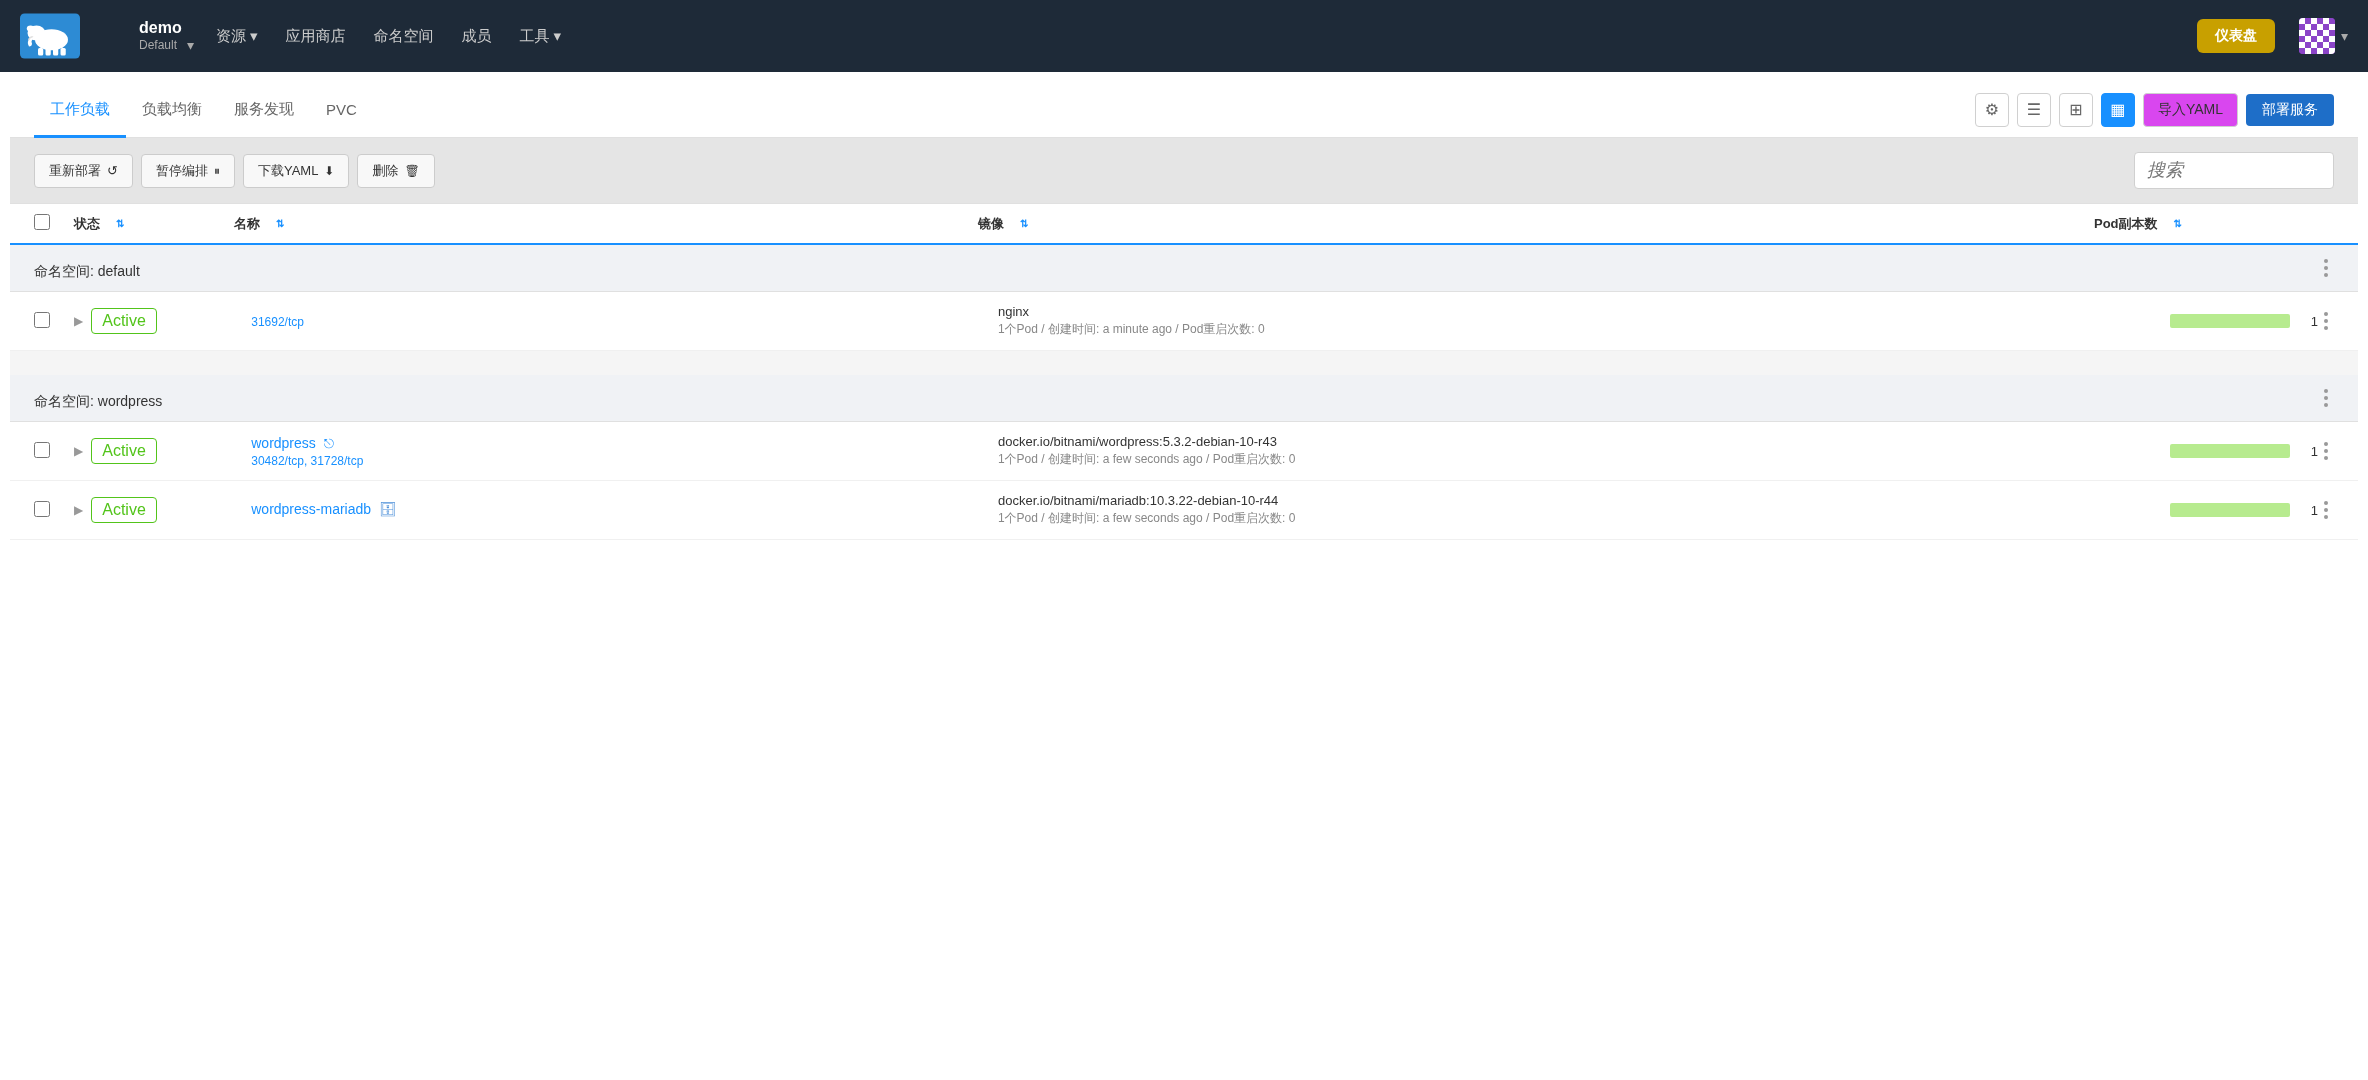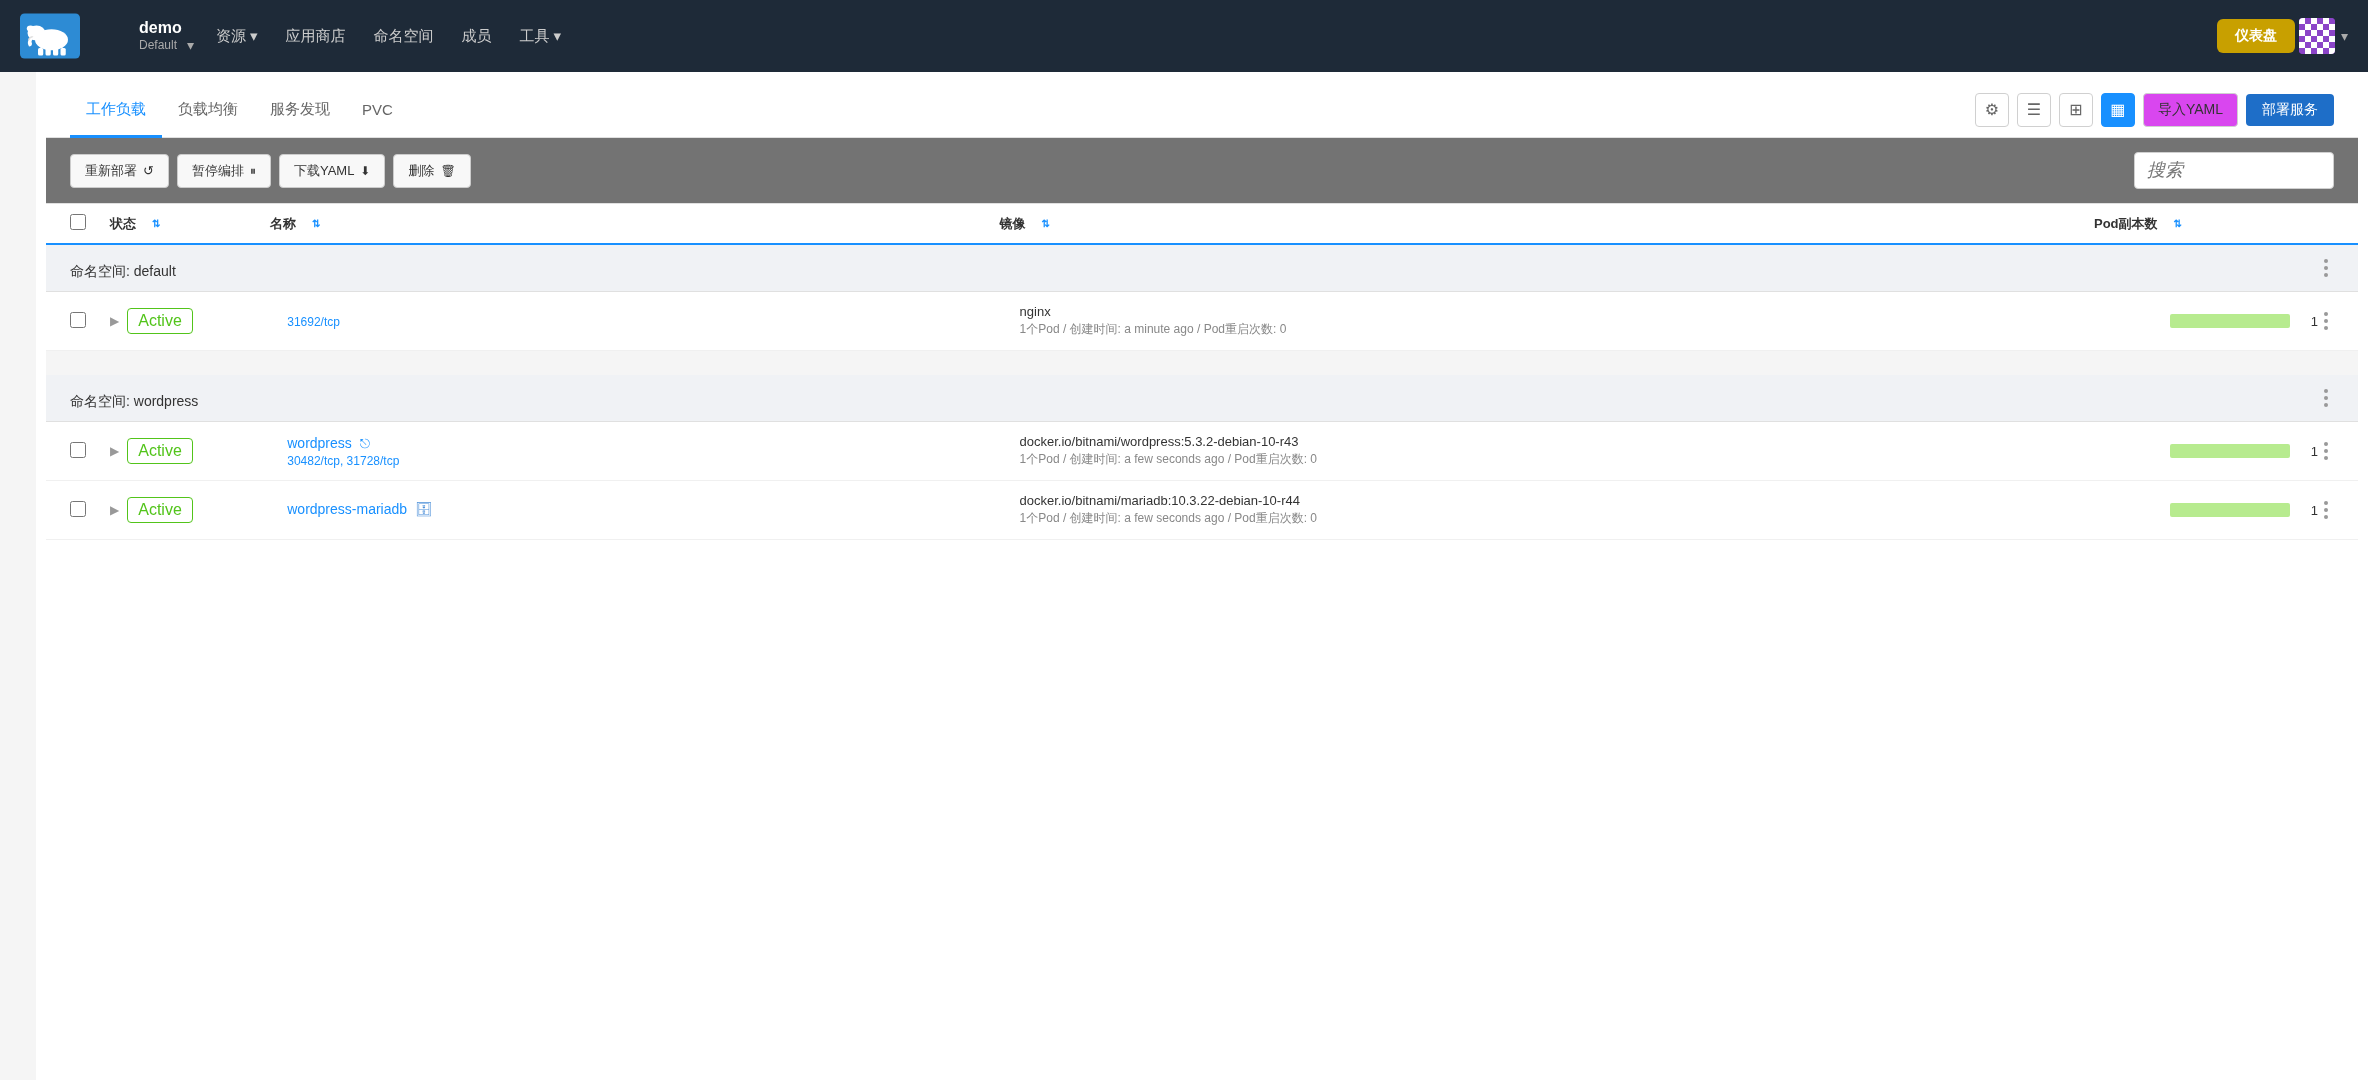--- a/index.html
+++ b/index.html
@@ -46,21 +46,21 @@
       cursor: pointer;
       border-radius: 4px;
       font-size: 15px;
       display: flex;
       align-items: center;
       gap: 4px;
     }
     .nav-right {
       display: flex;
       align-items: center;
-      gap: 4px;
+      gap: 24px;
     }
     .dashboard-btn {
       background: #c8a000;
       color: #fff;
       padding: 8px 18px;
       border-radius: 6px;
       font-size: 14px;
       font-weight: 600;
       cursor: pointer;
       border: none;
@@ -80,21 +80,20 @@
       grid-template-columns: repeat(6, 1fr);
       grid-template-rows: repeat(6, 1fr);
       overflow: hidden;
     }
 
     
     .content {
       background: #fff;
       min-height: calc(100vh - 72px);
       padding: 10px;
-      margin-left: 36px;
     }
 
     
     .tabs-bar {
       display: flex;
       align-items: center;
       padding: 0 24px;
       border-bottom: 1px solid #e0e0e0;
       background: #fff;
       position: relative;
@@ -158,21 +157,21 @@
       cursor: pointer;
       font-weight: 500;
     }
 
     
     .toolbar {
       display: flex;
       align-items: center;
       padding: 14px 24px;
       gap: 8px;
-      background: #737373;
+      background: #e5e5e5;
     }
     .toolbar-btn {
       padding: 7px 14px;
       border: 1px solid #ccc;
       border-radius: 4px;
       background: #f8f8f8;
       cursor: pointer;
       font-size: 13px;
       color: #333;
       display: flex;

